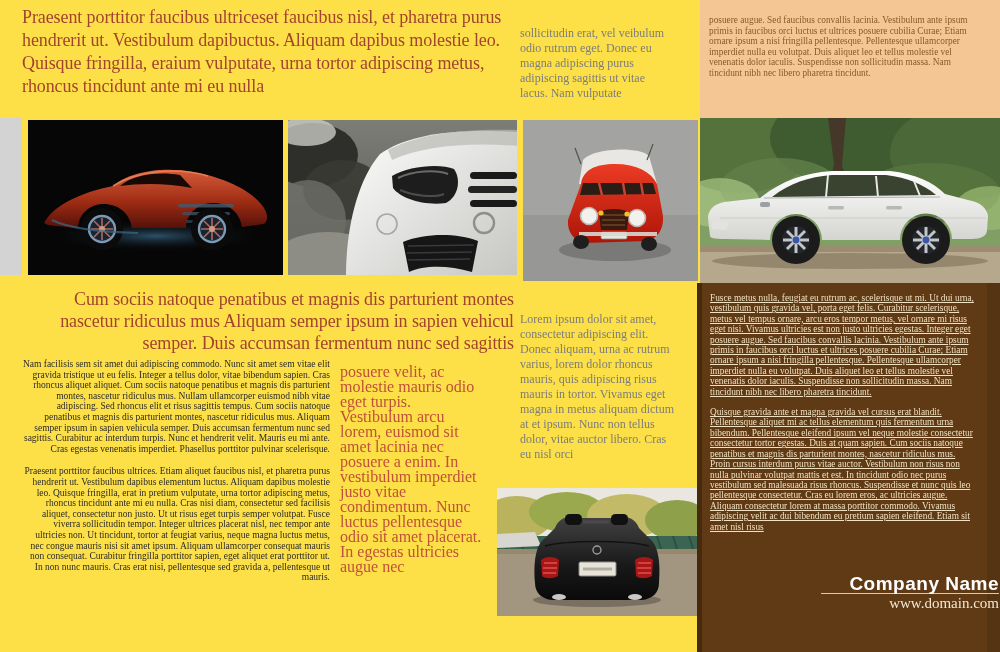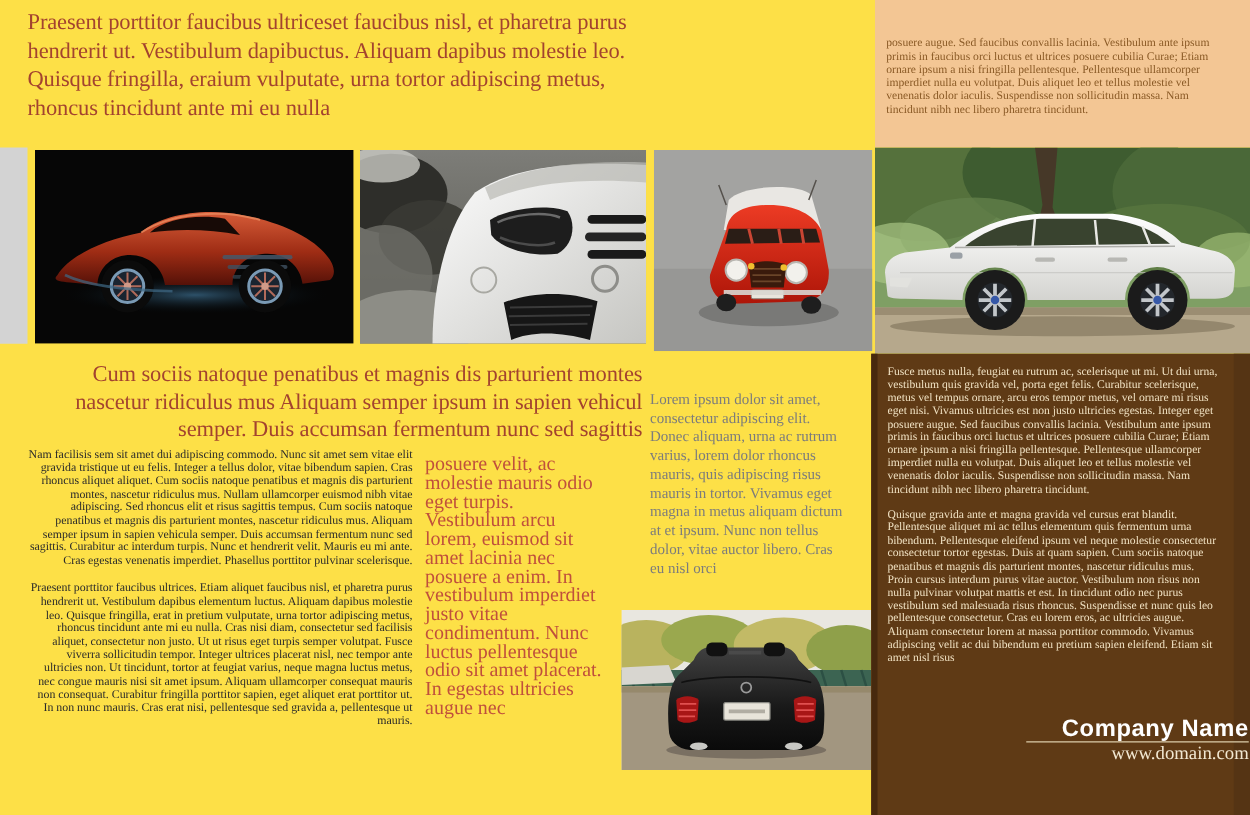--- a/index.html
+++ b/index.html
@@ -9,46 +9,47 @@
 
   .headline{color:#a3432f;font-size:18px;line-height:23px;letter-spacing:-0.1px;}
   .headline2{color:#a3432f;font-size:18px;line-height:22px;letter-spacing:-0.1px;}
 
   .gray-col{color:#7c7c7c;font-size:12px;line-height:15px;}
   .accent-col{color:#c0503c;font-size:16px;line-height:15px;}
   .body-col{color:#2a2a2a;font-size:9.5px;line-height:10.6px;text-align:right;}
   .body-col p{margin:0 0 12px 0;}
 
   .top-box{background:#f3c694;color:#8a5a26;font-size:9.3px;line-height:10.6px;
-           box-sizing:border-box;padding:30px 14px 0 9px;}
+           box-sizing:border-box;padding:15px 14px 0 9px;}
 
   .gray-bar{background:#d3d3d3;}
 
   .photo{overflow:hidden;}
   .photo svg{display:block;}
 
   .sidebar{background:#5f3a15;color:#f0e1c2;font-size:9.3px;line-height:10.4px;}
   .sidebar .edge-l{position:absolute;left:0;top:0;width:5px;height:100%;background:#47290e;}
   .sidebar .edge-r{position:absolute;right:0;top:0;width:13px;height:100%;background:#553414;}
   .sidebar .sb-text{position:absolute;left:13px;top:10px;width:265px;}
-  .sidebar .sb-text p{margin:0 0 10px 0;}
+  .sidebar .sb-text p{margin:0 0 10px 0;text-decoration:underline;}
 
   .company-block{position:absolute;left:124px;top:296px;width:178px;text-align:right;}
   .company-name{font-family:"Liberation Sans", sans-serif;font-weight:bold;color:#ffffff;
                 font-size:19px;letter-spacing:0.5px;white-space:nowrap;}
   .company-rule{border:none;border-top:1px solid #dbcca9;margin:4px 0 0 0;}
   .company-site{font-size:15px;color:#f2e8d2;margin-top:4px;}
 </style>
 </head>
 <body>
 
 <div id="page">
 
   <div class="abs headline" style="left:22px;top:6px;width:496px;">Praesent porttitor faucibus ultriceset faucibus nisl, et pharetra purus hendrerit ut. Vestibulum dapibuctus. Aliquam dapibus molestie leo. Quisque fringilla, eraium vulputate, urna tortor adipiscing metus, rhoncus tincidunt ante mi eu nulla</div>
 
+  <div class="abs gray-col" style="left:520px;top:26px;width:152px;">sollicitudin erat, vel veibulum odio rutrum eget. Donec eu magna adipiscing purus adipiscing sagittis ut vitae lacus. Nam vulputate</div>
 
   <div class="abs top-box" style="left:700px;top:0;width:300px;height:118px;">posuere augue. Sed faucibus convallis lacinia. Vestibulum ante ipsum primis in faucibus orci luctus et ultrices posuere cubilia Curae; Etiam ornare ipsum a nisi fringilla pellentesque. Pellentesque ullamcorper imperdiet nulla eu volutpat. Duis aliquet leo et tellus molestie vel venenatis dolor iaculis. Suspendisse non sollicitudin massa. Nam tincidunt nibh nec libero pharetra tincidunt.</div>
 
   <div class="abs gray-bar" style="left:0;top:118px;width:22px;height:157px;"></div>
 
   <div class="abs photo" style="left:28px;top:120px;width:255px;height:155px;">
     <svg width="255" height="155" viewBox="0 0 255 155">
       <defs>
         <linearGradient id="carred" x1="0" y1="0" x2="0" y2="1">
           <stop offset="0" stop-color="#d65c38"></stop>

